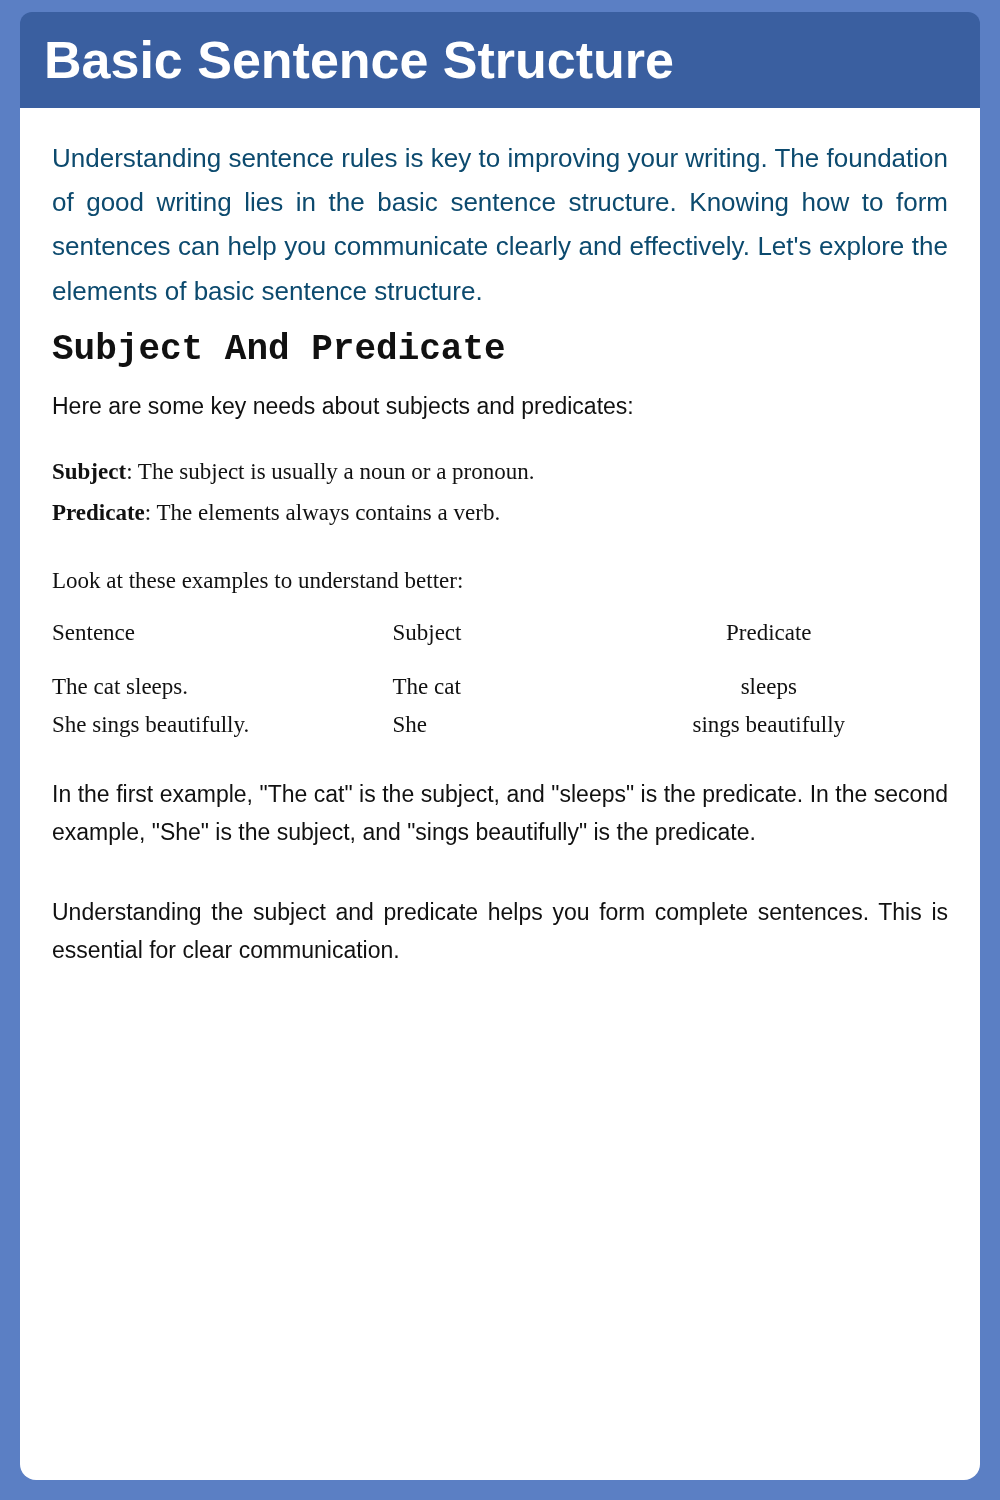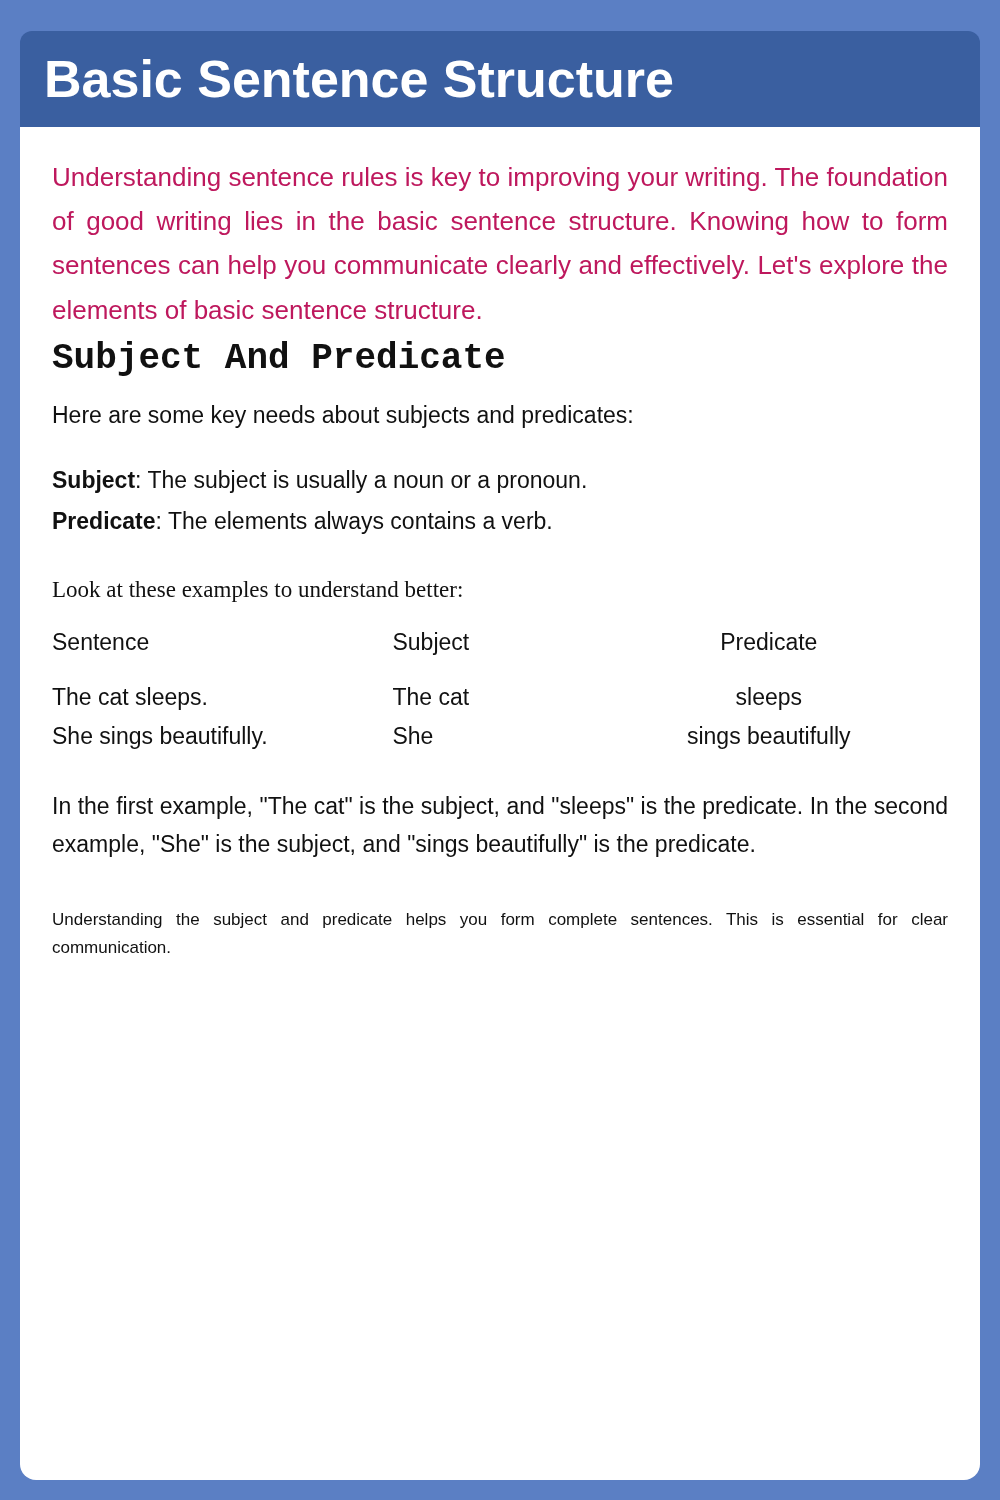--- a/index.html
+++ b/index.html
@@ -13,21 +13,21 @@
       height: 1500px;
       background-color: #5b7fc4;
       font-family: Georgia, 'Times New Roman', serif;
       overflow: hidden;
     }
 
     .page-container {
       width: 1000px;
       height: 1500px;
       background-color: #5b7fc4;
-      padding: 31px 20px 20px 20px;
+      padding: 12px 20px 20px 20px;
       display: flex;
       flex-direction: column;
       gap: 0;
     }
 
     .title-bar {
       background-color: #3a5fa0;
       border-radius: 12px 12px 0 0;
       padding: 18px 24px;
       margin-bottom: 0;
@@ -45,22 +45,22 @@
       background-color: white;
       border-radius: 0 0 16px 16px;
       padding: 28px 32px 32px 32px;
       flex: 1;
     }
 
     .intro-paragraph {
       font-size: 26px;
       line-height: 1.7;
       text-align: justify;
-      color: #be185d;
-      margin-bottom: 6px;
+      color: #0c4a6e;
+      margin-bottom: 16px;
       font-family: Arial, sans-serif;
     }
 
     .section-heading {
       font-size: 36px;
       font-weight: 900;
       color: #111;
       font-family: Liberation Mono, monospace;
       margin-bottom: 6px;
     }
@@ -79,21 +79,21 @@
       line-height: 1.6;
       color: #111;
       font-family: Arial, sans-serif;
       margin-bottom: 14px;
     }
 
     .key-points {
       font-size: 23px;
       line-height: 1.8;
       color: #111;
-      font-family: Liberation Sans, sans-serif;
+      font-family: Liberation Serif, serif;
       margin-bottom: 18px;
     }
 
     .key-points .bold-term {
       font-weight: 900;
     }
 
     .examples-intro {
       font-size: 23px;
       line-height: 1.6;
@@ -107,20 +107,21 @@
       border-collapse: collapse;
       margin-bottom: 20px;
       font-size: 23px;
       font-family: Arial, sans-serif;
       color: #111;
     }
 
     .examples-table td {
       padding: 6px 0;
       vertical-align: top;
+      font-family: Liberation Serif, serif;
     }
 
     .examples-table .col-sentence {
       width: 38%;
     }
 
     .examples-table .col-subject {
       width: 22%;
     }
 
@@ -141,21 +142,21 @@
     .explanation-paragraph {
       font-size: 23px;
       line-height: 1.65;
       text-align: justify;
       color: #111;
       font-family: Arial, sans-serif;
       margin-bottom: 20px;
     }
 
     .closing-paragraph {
-      font-size: 17px;
+      font-size: 23px;
       line-height: 1.65;
       text-align: justify;
       color: #111;
       font-family: Arial, sans-serif;
       margin-top: 10px;
     }
 
     .divider-space {
       height: 12px;
     }

